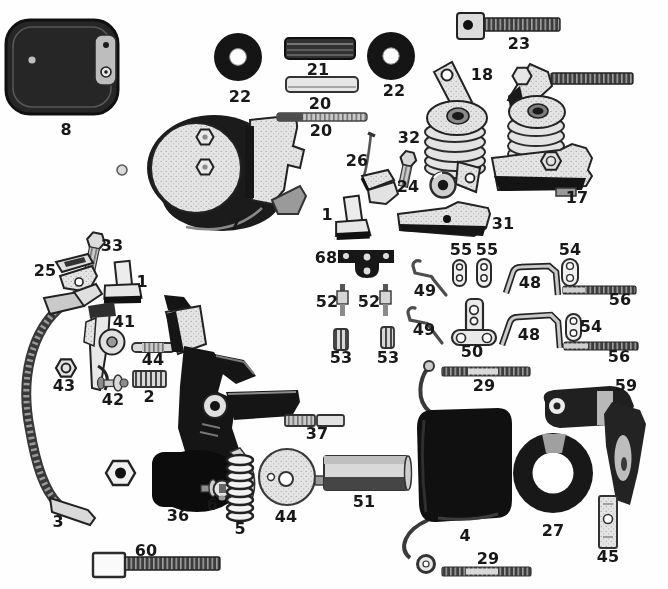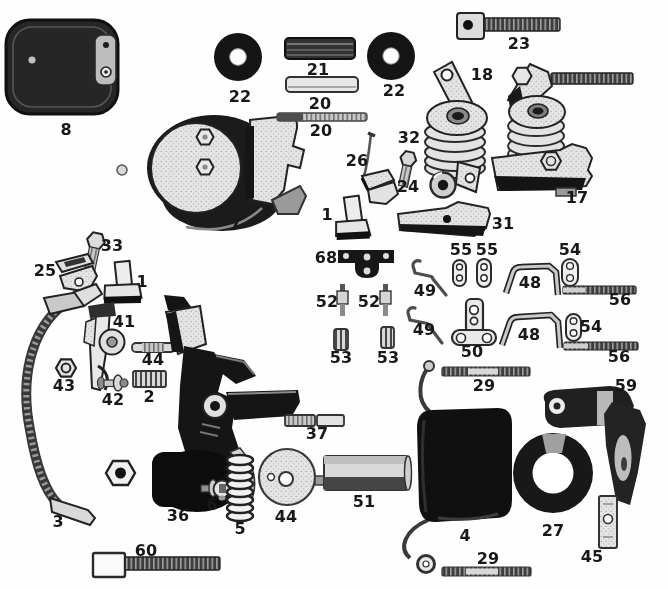--- a/index.html
+++ b/index.html
@@ -444,21 +444,21 @@
       <span class="part-label" style="left: 240px; top: 529px;">5</span>
       <span class="part-label" style="left: 286px; top: 517px;">44</span>
       <span class="part-label" style="left: 317px; top: 434px;">37</span>
       <span class="part-label" style="left: 364px; top: 502px;">51</span>
       <span class="part-label" style="left: 146px; top: 551px;">60</span>
       <span class="part-label" style="left: 484px; top: 386px;">29</span>
       <span class="part-label" style="left: 465px; top: 536px;">4</span>
       <span class="part-label" style="left: 488px; top: 559px;">29</span>
       <span class="part-label" style="left: 553px; top: 531px; text-align: right;">27</span>
       <span class="part-label" style="left: 626px; top: 386px;">59</span>
-      <span class="part-label" style="left: 592px; top: 557px; text-align: center;">45</span>
+      <span class="part-label" style="left: 608px; top: 557px; text-align: center;">45</span>
       <span class="part-label" style="left: 425px; top: 291px;">49</span>
       <span class="part-label" style="left: 424px; top: 330px;">49</span>
       <span class="part-label" style="left: 327px; top: 302px;">52</span>
       <span class="part-label" style="left: 369px; top: 302px;">52</span>
       <span class="part-label" style="left: 341px; top: 358px;">53</span>
       <span class="part-label" style="left: 388px; top: 358px;">53</span>
       <span class="part-label" style="left: 472px; top: 352px;">50</span>
       <span class="part-label" style="left: 461px; top: 250px;">55</span>
       <span class="part-label" style="left: 487px; top: 250px;">55</span>
       <span class="part-label" style="left: 570px; top: 250px;">54</span>

